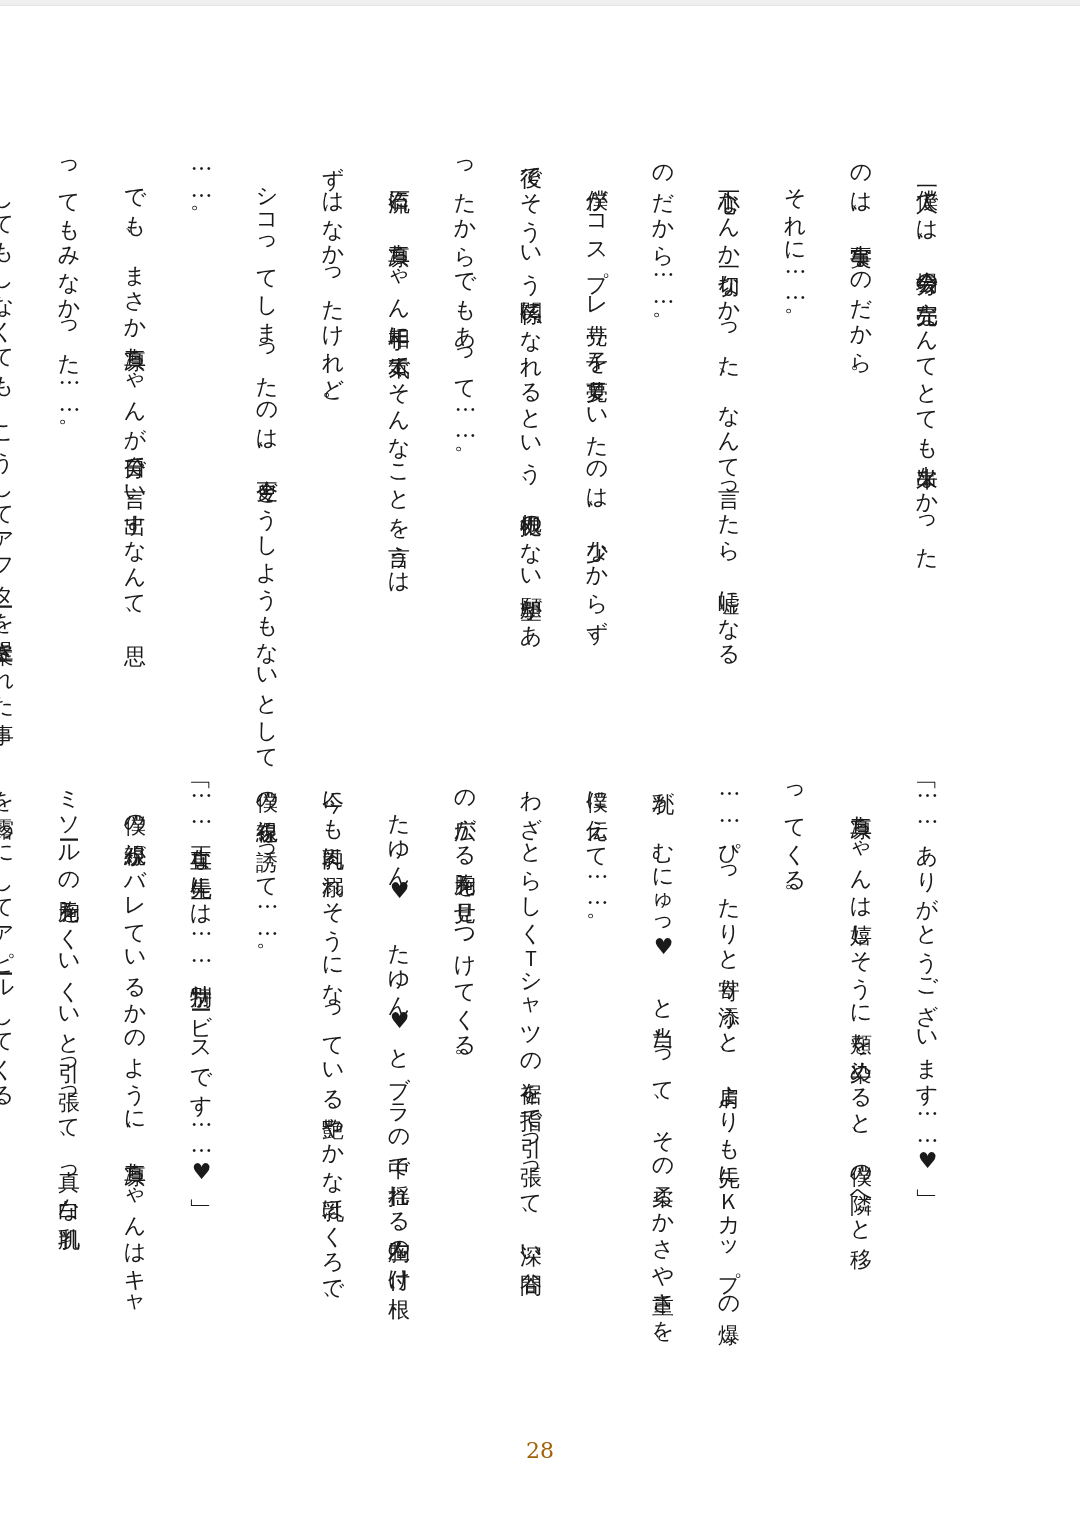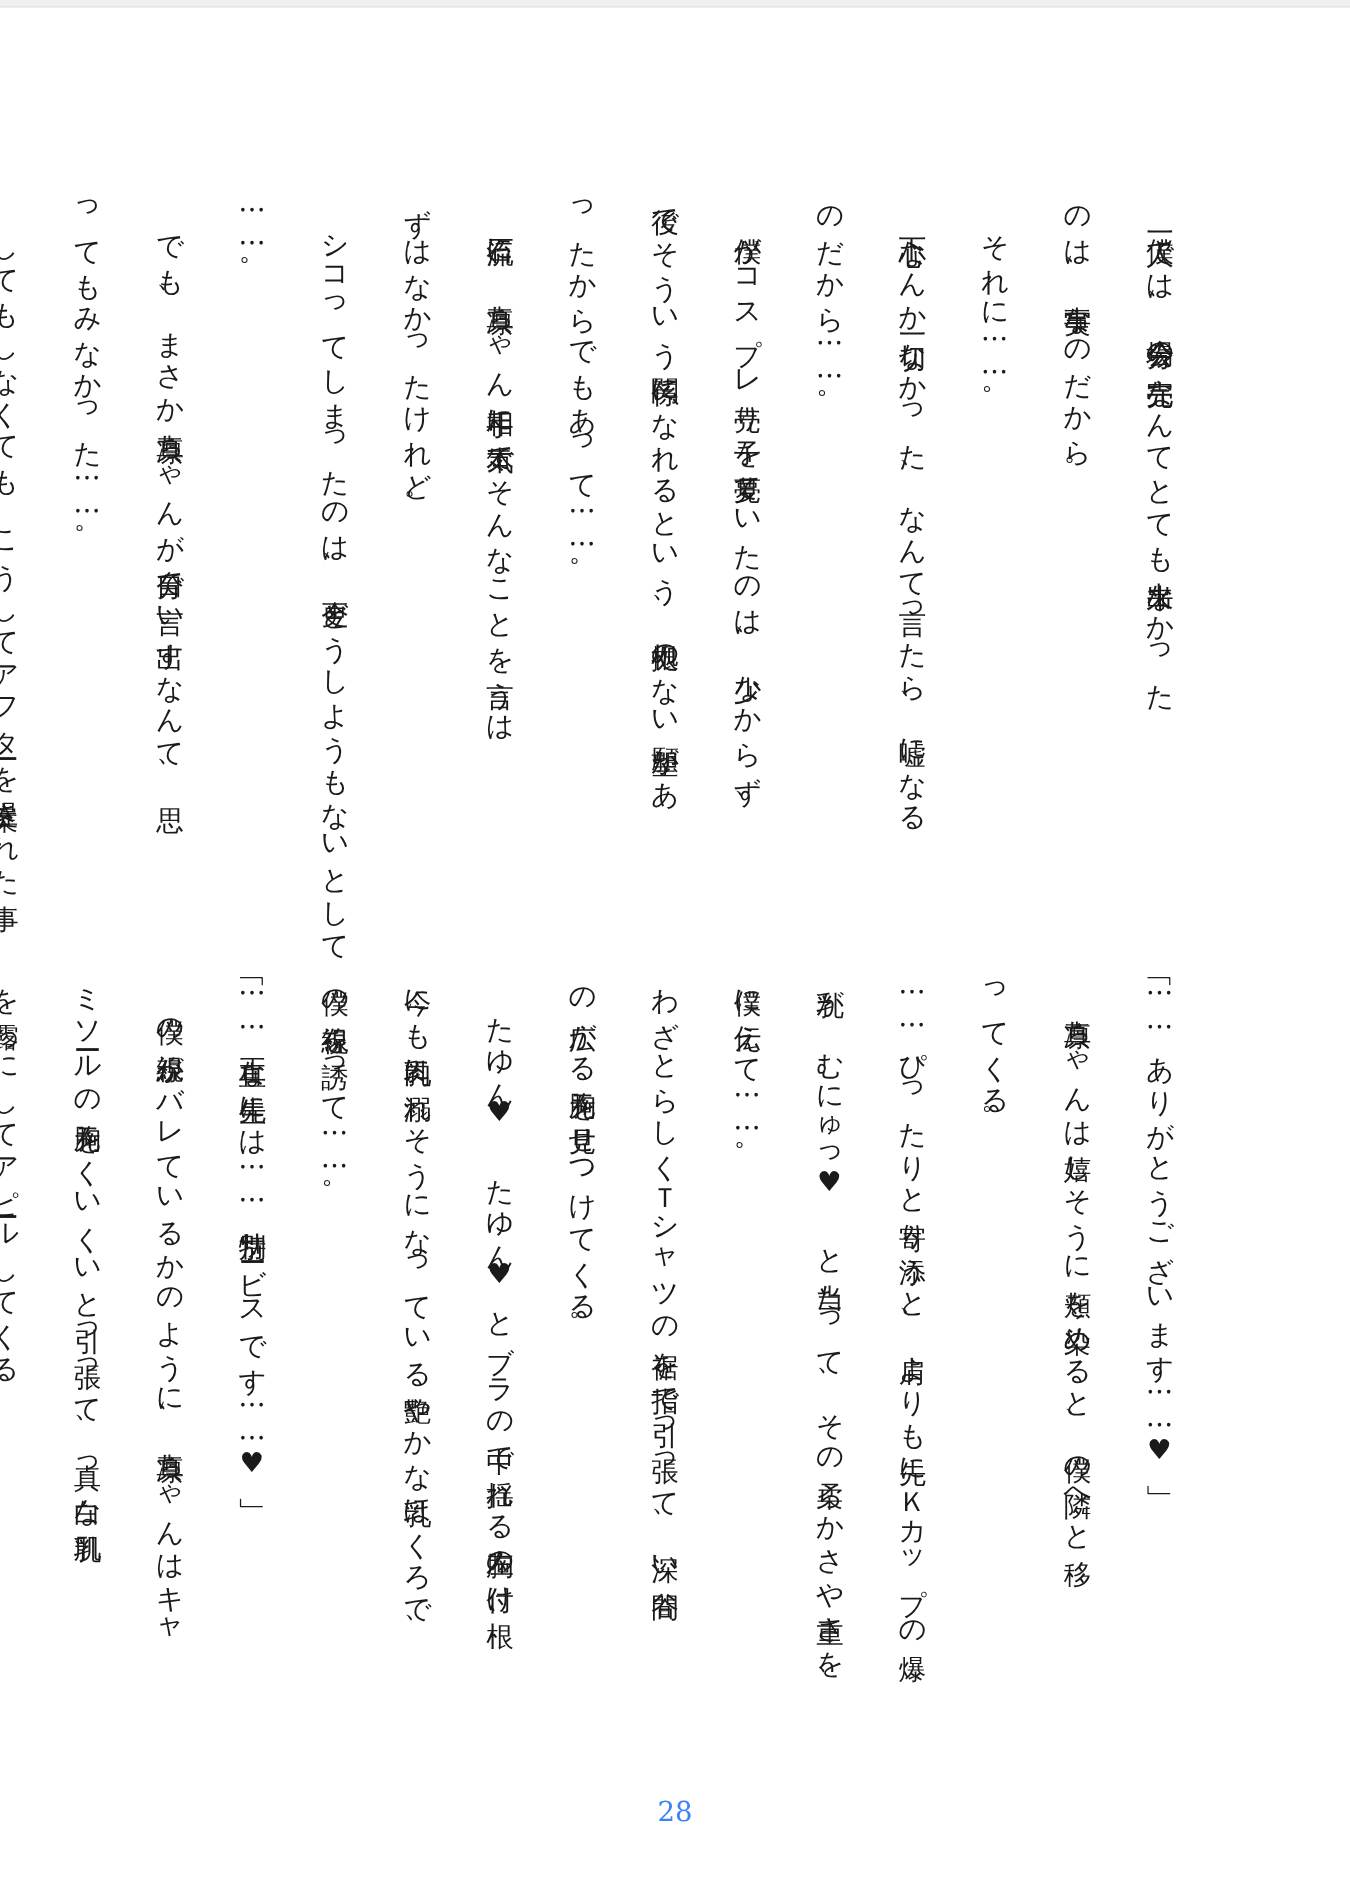--- a/index.html
+++ b/index.html
@@ -10,21 +10,21 @@
   .block.upper { top: 150px; height: 600px; }
   .block.lower { top: 775px; height: 600px; }
   .cols { position: absolute; right: 0; top: 0; height: 100%;
           writing-mode: vertical-rl; -webkit-writing-mode: vertical-rl;
           display: block; }
   .col { display: block; width: 66px; height: 100%; font-size: 22px;
          line-height: 66px; letter-spacing: 1.5px; white-space: nowrap;
          text-orientation: upright; }
   .col.indent { padding-top: 23px; }
   .page-number { position: absolute; left: 0; width: 1080px; top: 1438px; text-align: center;
-                 font-size: 22px; font-family: "DejaVu Serif", "Liberation Serif", serif; color: #3b82f6; }
+                 font-size: 22px; font-family: "DejaVu Serif", "Liberation Serif", serif; color: #a16207; }
 </style>
 </head>
 <body>
 
 <div class="top-strip"></div>
 
 <div class="block upper">
   <div class="cols">
     <span class="col indent">僕一人では、会場分の完売なんてとても出来なかった</span>
     <span class="col">のは、事実なのだから。</span>

